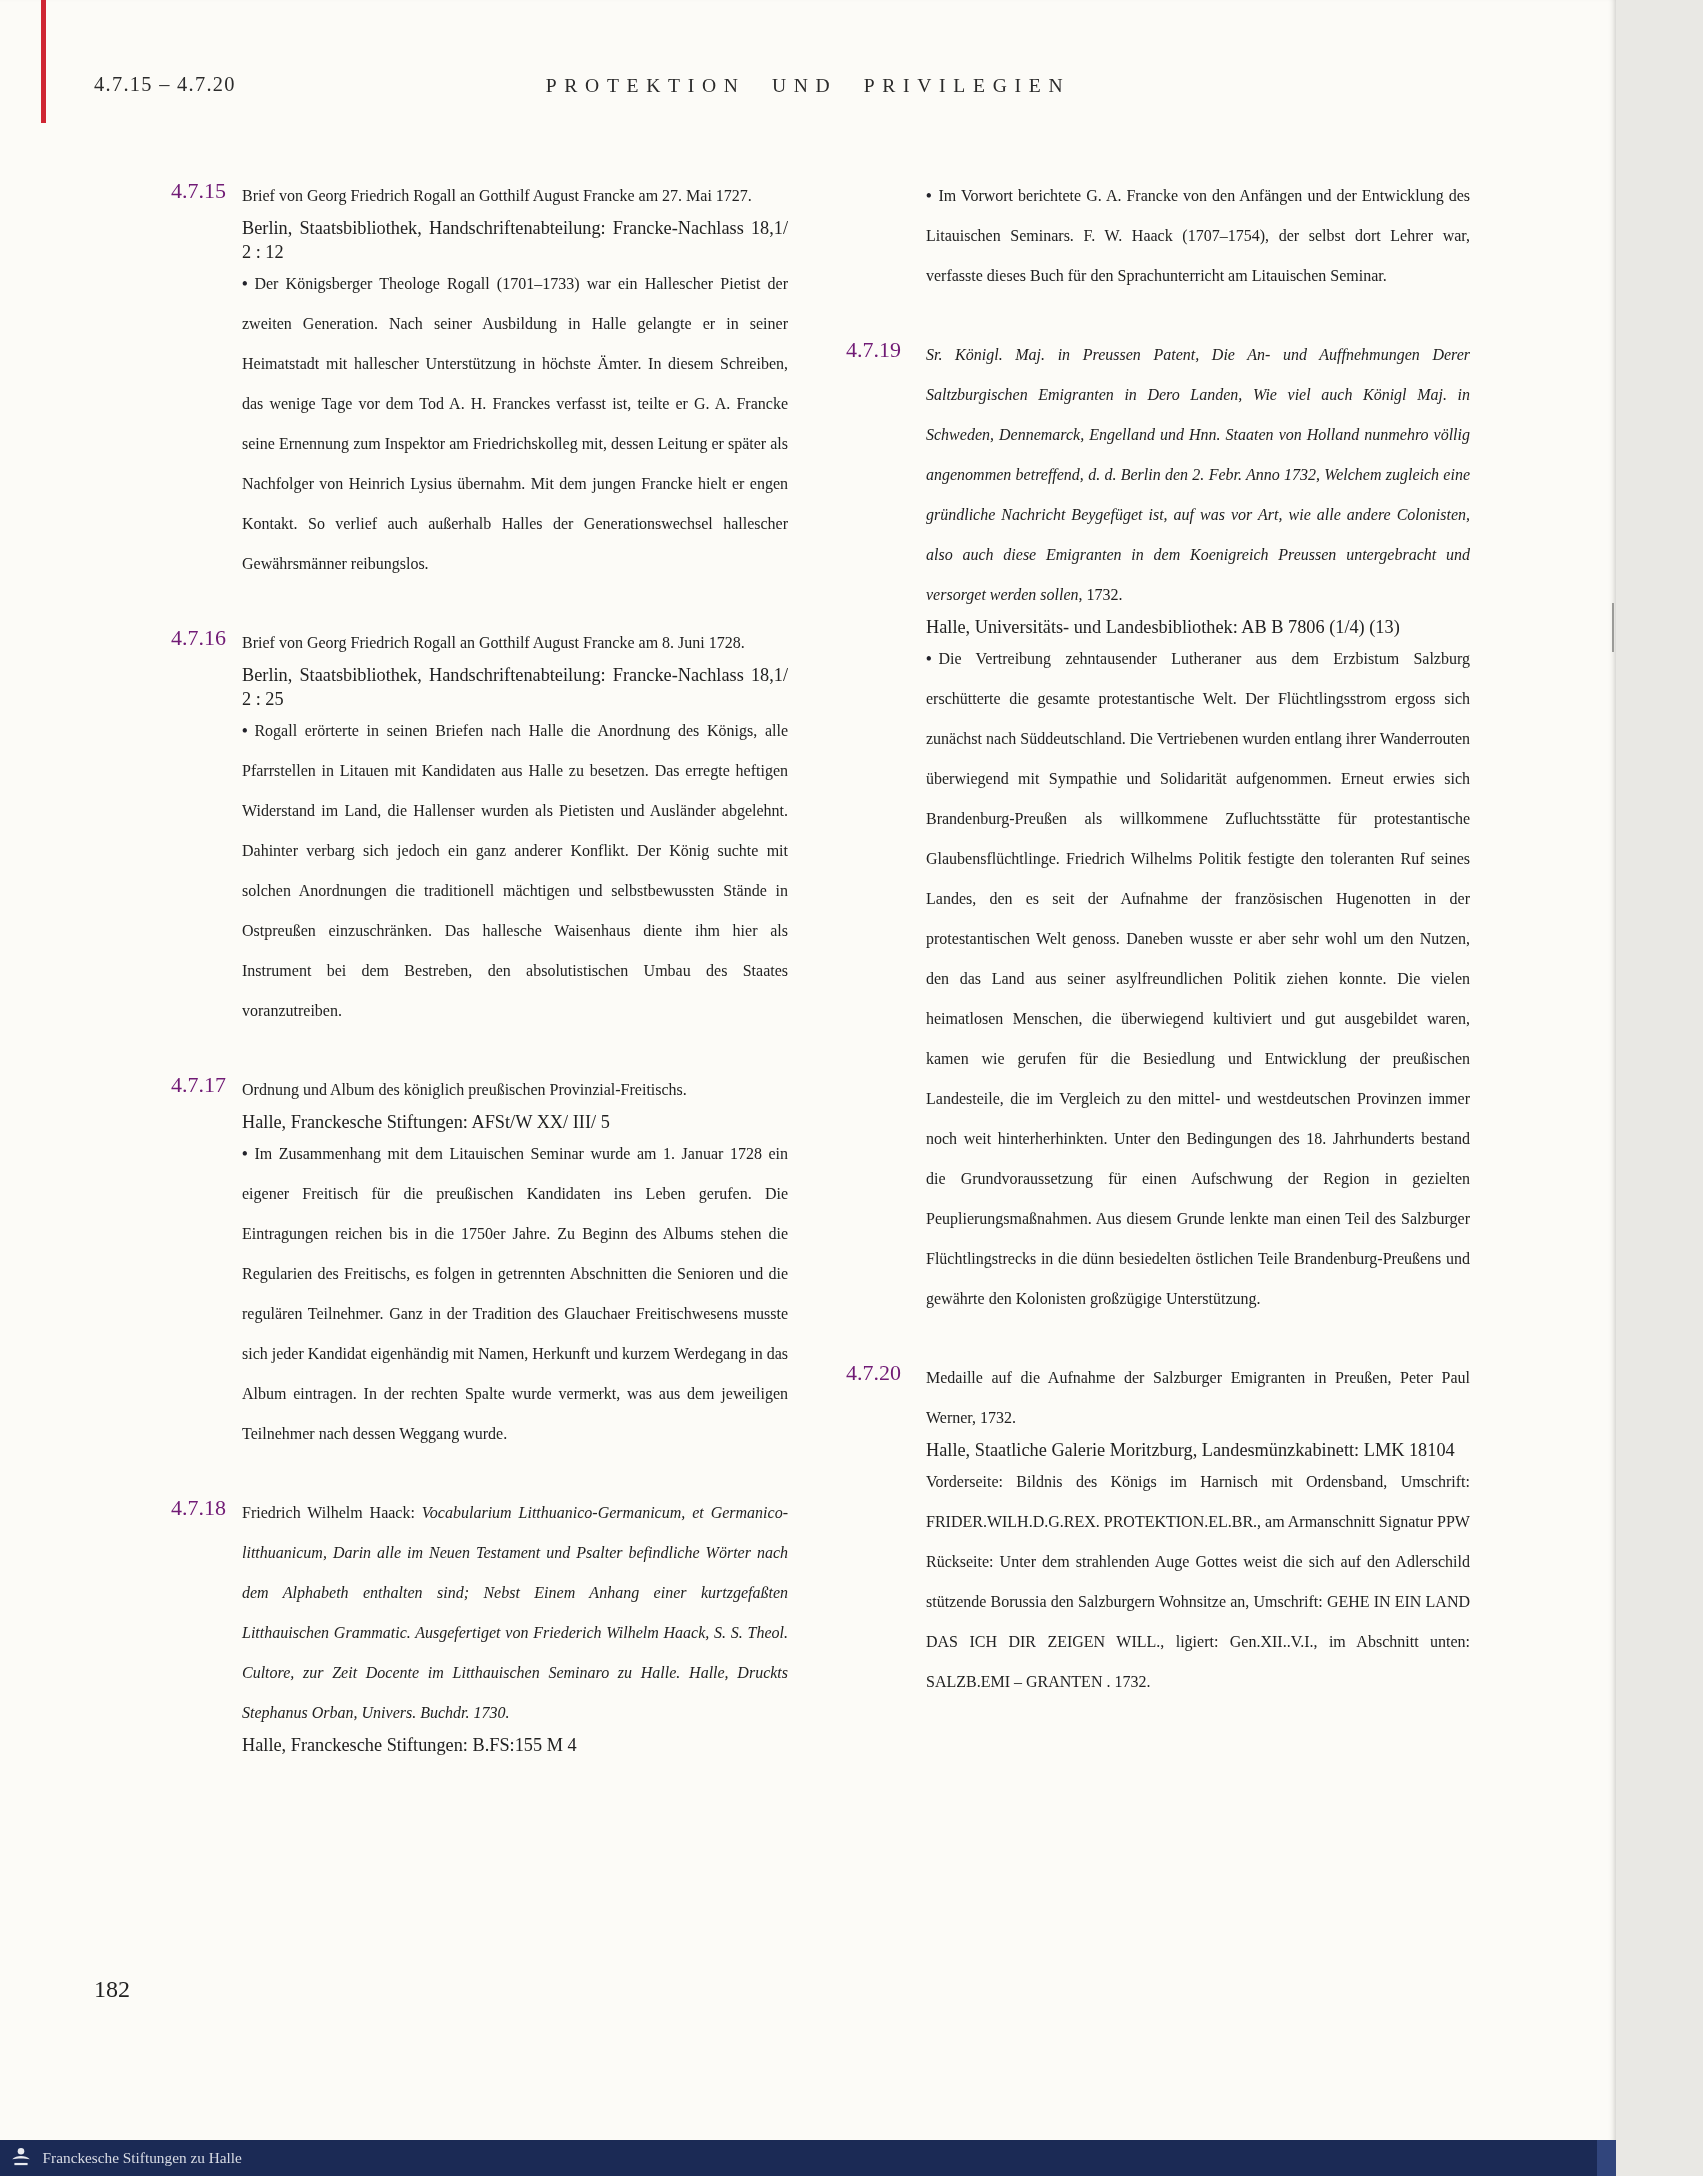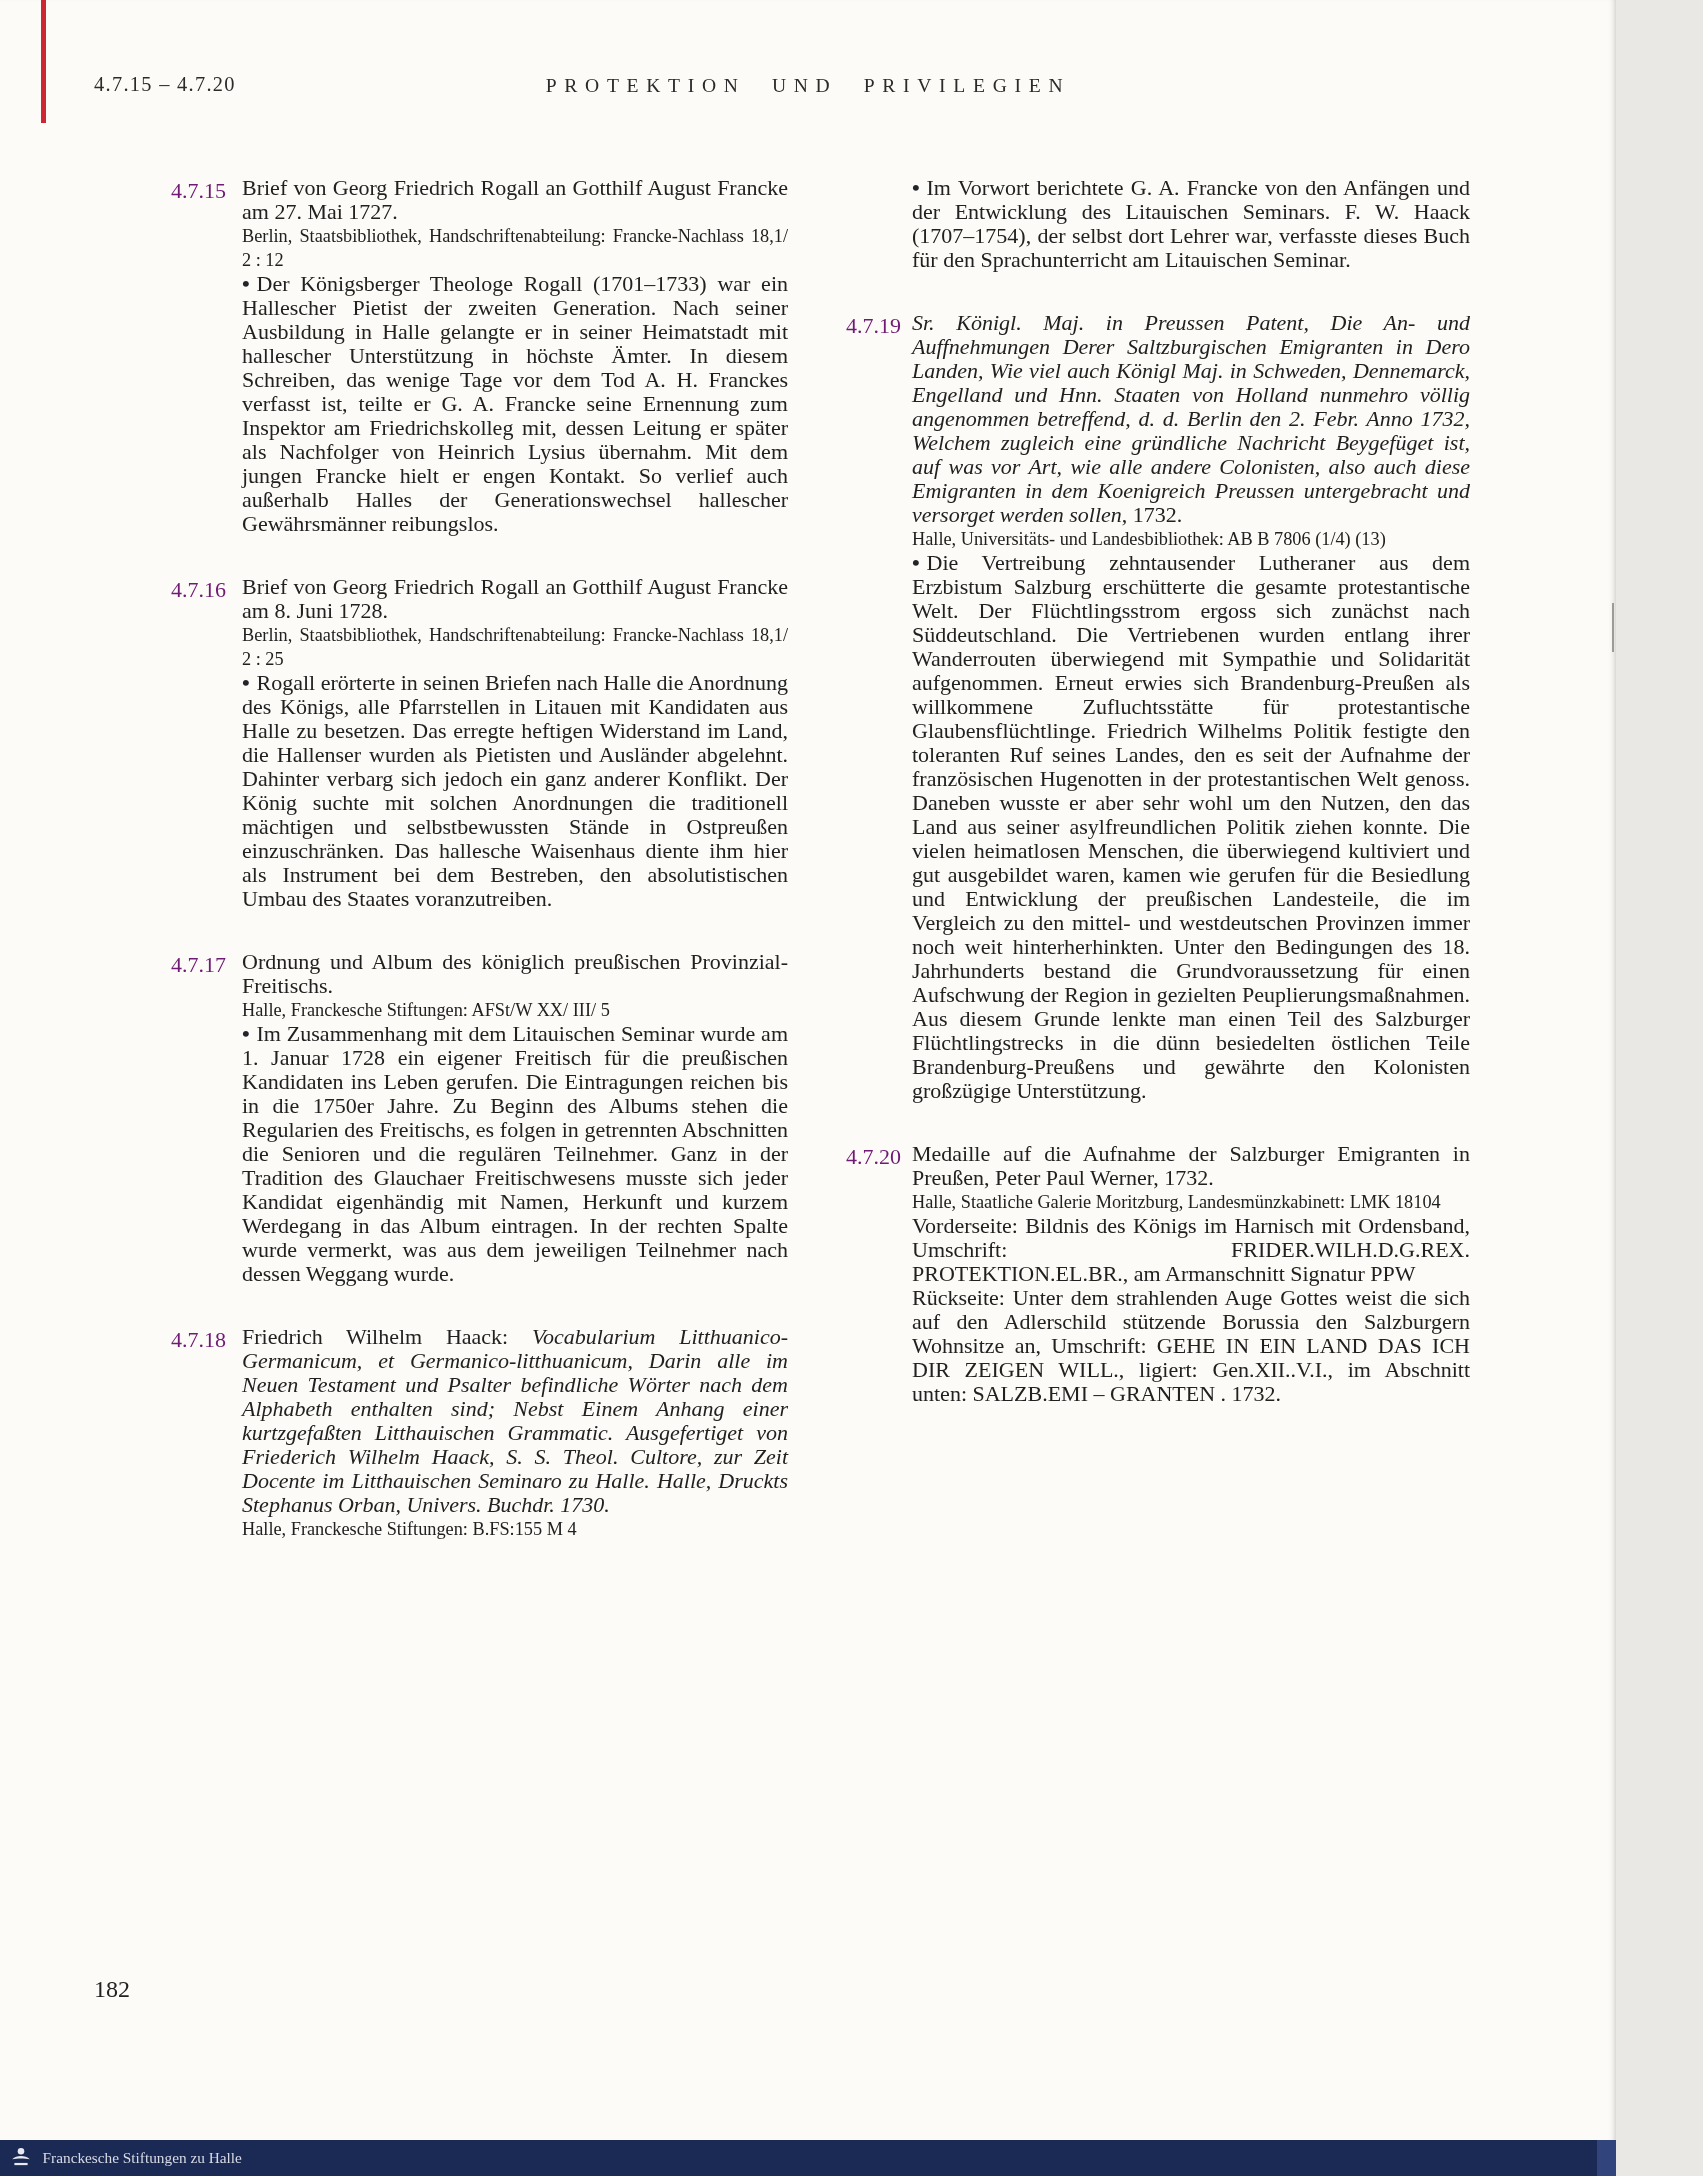--- a/index.html
+++ b/index.html
@@ -39,30 +39,30 @@
     color:#2b2b2b;
   }
   
   .col { position:absolute; top:176px; }
   .col-left  { left:171px; width:617px; }
   .col-right { left:846px; width:624px; }
   .entry {
     display:grid; grid-template-columns:71px 1fr;
     margin-bottom:39px;
   }
-  .col-right .entry { grid-template-columns:66px 1fr; }
+  .col-right .entry { grid-template-columns:66px 1fr;gap:14px; }
   .entry:last-child { margin-bottom:0; }
   .entry-num { font-size:22px; line-height:29px; color:#701a75; }
   .entry-body p {
     hyphens:auto; -webkit-hyphens:auto;
     text-align:justify;
     color:#212121;
   }
   p.t, p.c, p.d {
-    font-size:22px; line-height:24px;
+    font-size:16px; line-height:40px;
   }
   p.s {
     font-size:18.3px; line-height:24px;
   }
   em { font-style:italic; }
   .bullet { font-weight:bold; margin-right:6.8px; color:#23232b; }
   
   .page-num {
     position:absolute; left:94px; top:1976px;
     font-size:24px; color:#222;

